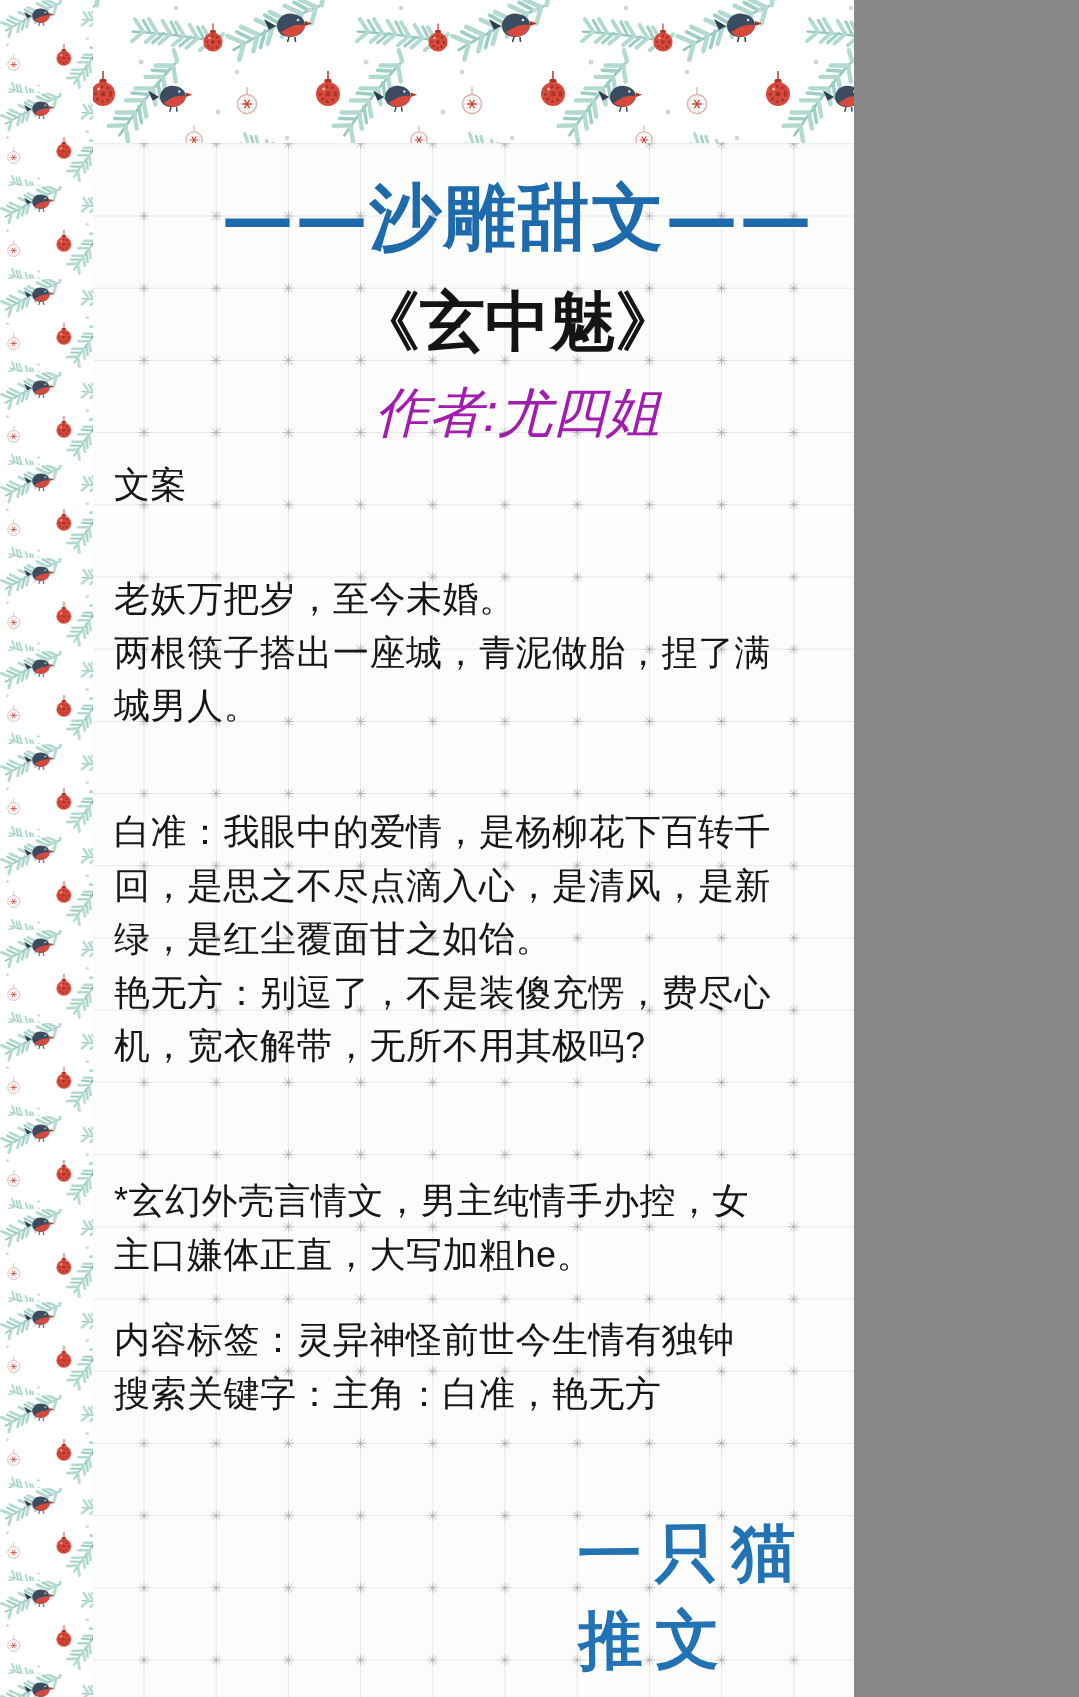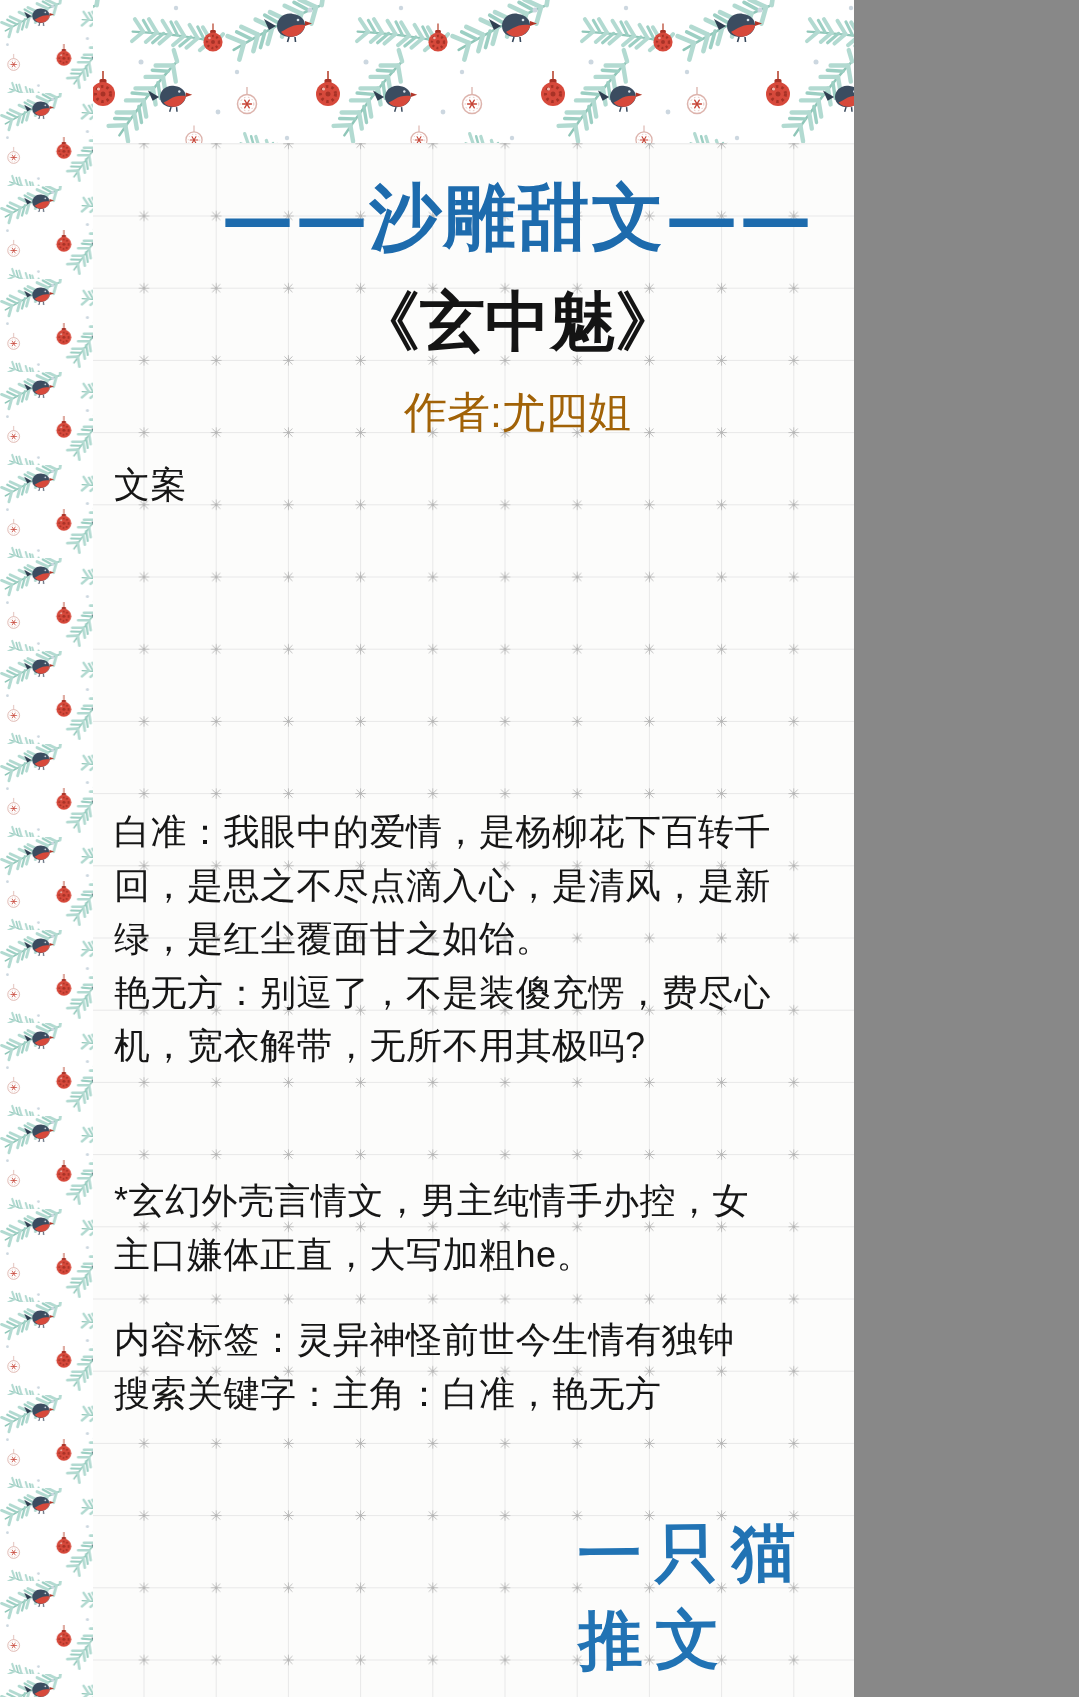--- a/index.html
+++ b/index.html
@@ -4,21 +4,21 @@
 <style>
   html,body{margin:0;padding:0;background:#888;}
   .poster{position:relative;width:854px;height:1697px;overflow:hidden;background:#fff;
           font-family:"Liberation Sans","DejaVu Sans",sans-serif;}
   .bg{position:absolute;left:0;top:0;width:1079px;height:1697px;display:block;}
   .txt{position:absolute;color:#161616;}
   .centered{left:71px;width:893px;text-align:center;}
   .cat-title{top:172px;font-family:"DejaVu Serif","Liberation Serif",serif;font-weight:700;
              font-size:72px;line-height:90px;color:#1d6bad;letter-spacing:2px;}
   .book-title{top:282px;font-size:65px;line-height:80px;font-weight:800;color:#141414;font-family:Liberation Serif, serif;}
-  .author{top:379px;font-size:43px;line-height:66px;color:#a16207;}
+  .author{top:379px;font-size:54px;line-height:66px;color:#a21caf;font-style:italic;}
   .para{left:114px;width:880px;font-size:36px;line-height:53.5px;white-space:pre;
         color:#161616;letter-spacing:0.5px;}
   .p-label{top:458px;}
   .p1{top:572px;}
   .p2{top:805px;}
   .p3{top:1145px;margin-top:29px;}
   .p4{top:1313px;}
   .signature{left:578px;top:1510px;font-size:64px;line-height:86px;font-weight:bold;
              color:#2173b4;letter-spacing:13px;transform:rotate(-0.6deg);
              font-family:"DejaVu Sans","Liberation Sans",sans-serif;}
@@ -130,20 +130,23 @@
   </svg>
 
   <div class="txt centered cat-title">——沙雕甜文——</div>
 
   <div class="txt centered book-title">《玄中魅》</div>
 
   <div class="txt centered author">作者:尤四姐</div>
 
   <div class="txt para p-label">文案</div>
 
+  <div class="txt para p1">老妖万把岁，至今未婚。
+两根筷子搭出一座城，青泥做胎，捏了满
+城男人。</div>
 
   <div class="txt para p2">白准：我眼中的爱情，是杨柳花下百转千
 回，是思之不尽点滴入心，是清风，是新
 绿，是红尘覆面甘之如饴。
 艳无方：别逗了，不是装傻充愣，费尽心
 机，宽衣解带，无所不用其极吗?</div>
 
   <div class="txt para p3">*玄幻外壳言情文，男主纯情手办控，女
 主口嫌体正直，大写加粗he。</div>
 

